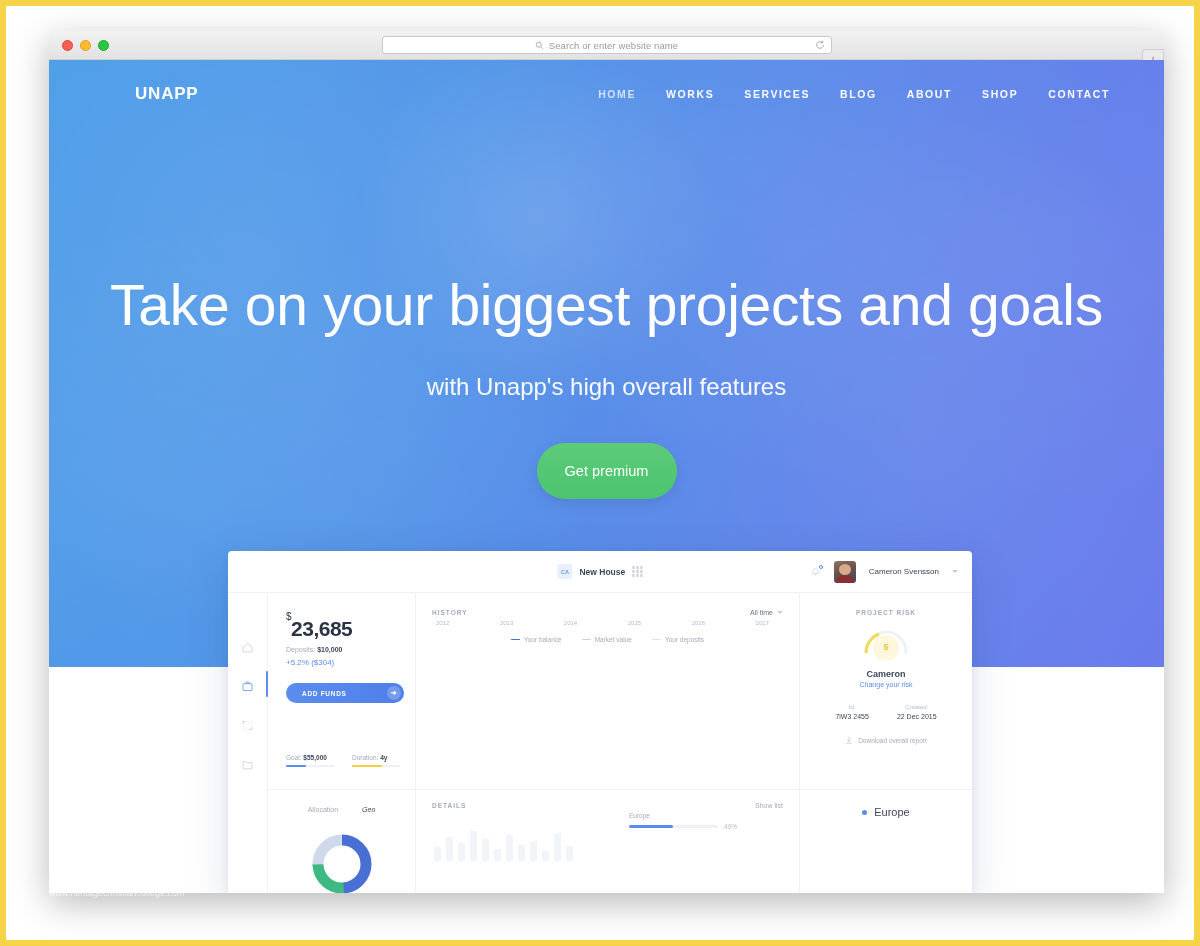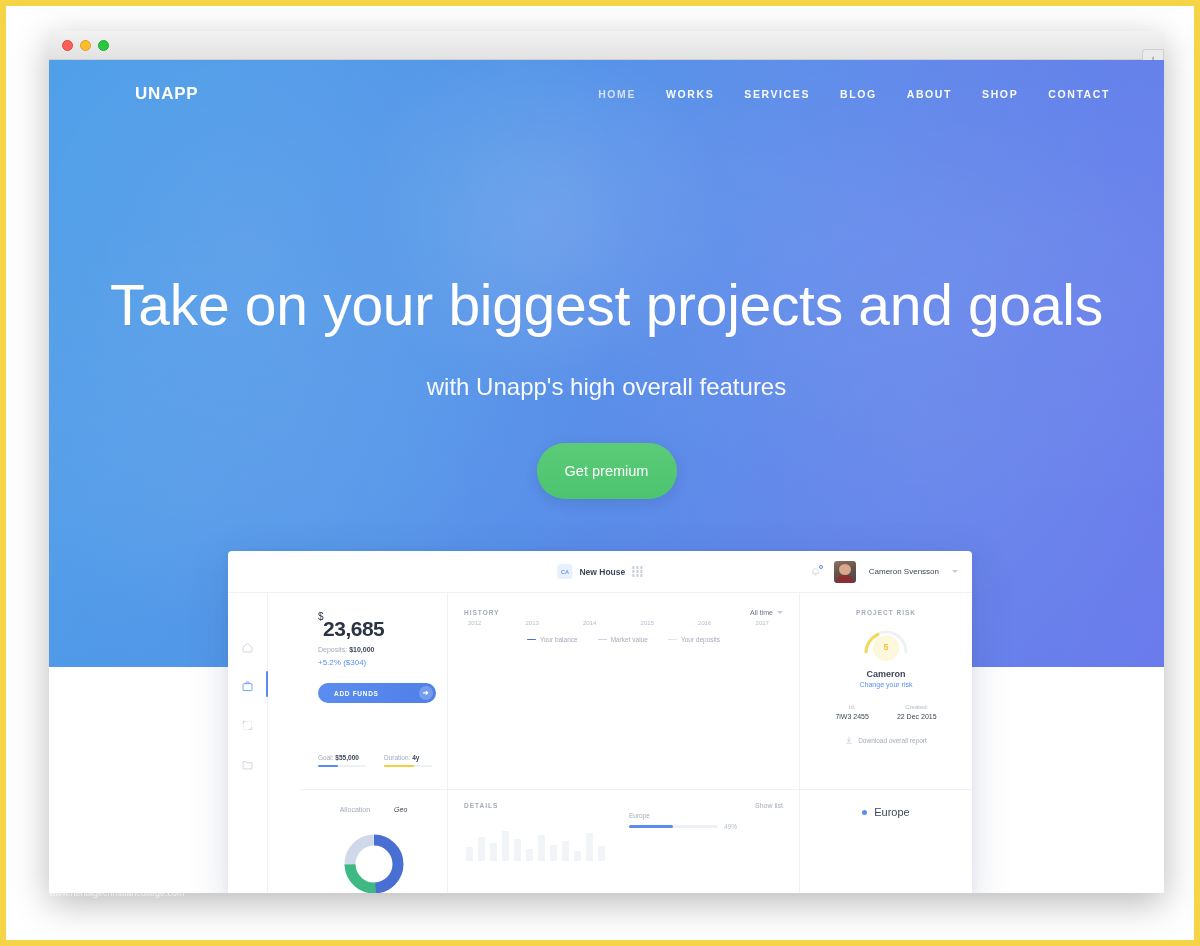--- a/index.html
+++ b/index.html
@@ -219,21 +219,21 @@
     content:""; position:absolute; left:2px; bottom:0;
     width:18px; height:8px; border-radius:9px 9px 0 0;
     background:#8c2f33;
   }
   .user-name { font-size: 8px; color: #3d4758; }
   .caret-down {
     width:0;height:0;border-left:3px solid transparent;border-right:3px solid transparent;
     border-top:3.5px solid #c6cdda;
   }
 
-  .dash-body { display: flex; height: 303px; gap: 32px; }
+  .dash-body { display: flex; height: 303px; }
 
   .dash-sidebar {
     width: 40px;
     border-right: 1px solid #eef1f6;
     padding-top: 48px;
     display: flex; flex-direction: column; align-items: center; gap: 26px;
     position: relative;
   }
   .side-ico { width: 13px; height: 13px; color:#c6cdda; position:relative;}
   .side-ico.active { color: #5b8def; }
@@ -395,20 +395,31 @@
 
   <div class="browser">
 
     <div class="browser-chrome">
       <div class="traffic">
         <span class="dot red"></span>
         <span class="dot yellow"></span>
         <span class="dot green"></span>
       </div>
 
+      <div class="addressbar">
+        <svg class="addr-search-icon" viewBox="0 0 12 12">
+          <circle cx="5" cy="5" r="3.4" fill="none" stroke="#9a9a9a" stroke-width="1"></circle>
+          <line x1="7.6" y1="7.6" x2="10.5" y2="10.5" stroke="#9a9a9a" stroke-width="1"></line>
+        </svg>
+        <span class="addr-text">Search or enter website name</span>
+        <svg class="addr-reload" viewBox="0 0 12 12">
+          <path d="M10 6a4 4 0 1 1-1.2-2.9" fill="none" stroke="#9a9a9a" stroke-width="1"></path>
+          <path d="M9.3 0.8 L9.3 3.4 L6.7 3.4" fill="none" stroke="#9a9a9a" stroke-width="1"></path>
+        </svg>
+      </div>
 
       <div class="new-tab-plus">+</div>
     </div>
 
     <div class="hero">
 
       <div class="navbar">
         <div class="brand">UNAPP</div>
         <div class="navlinks">
           <a class="navlink dim">HOME</a>

